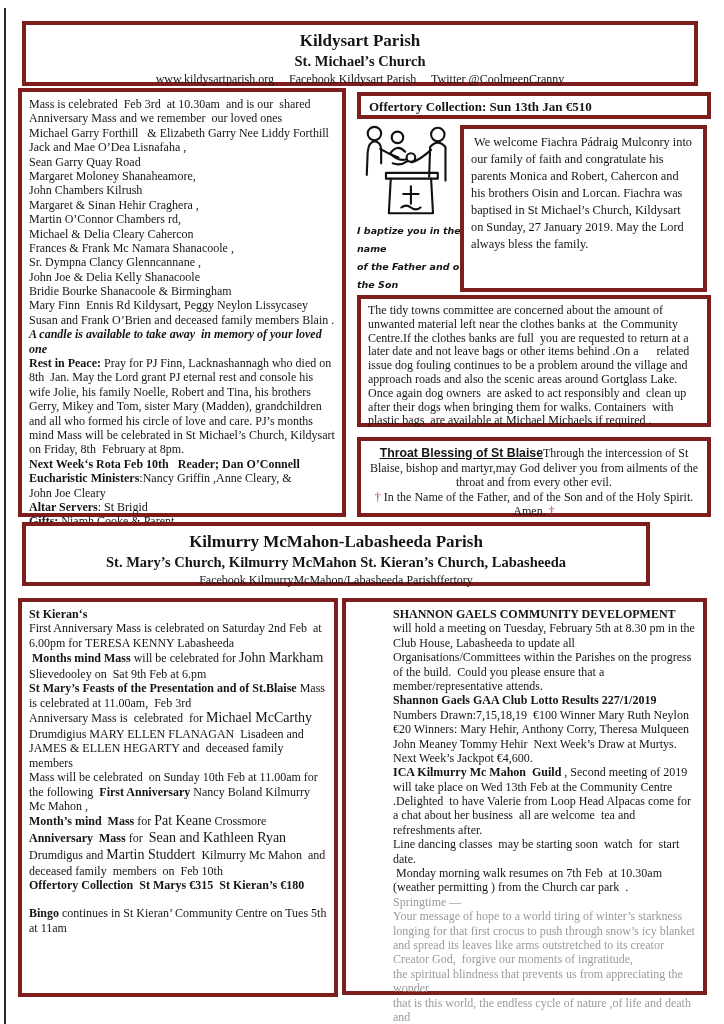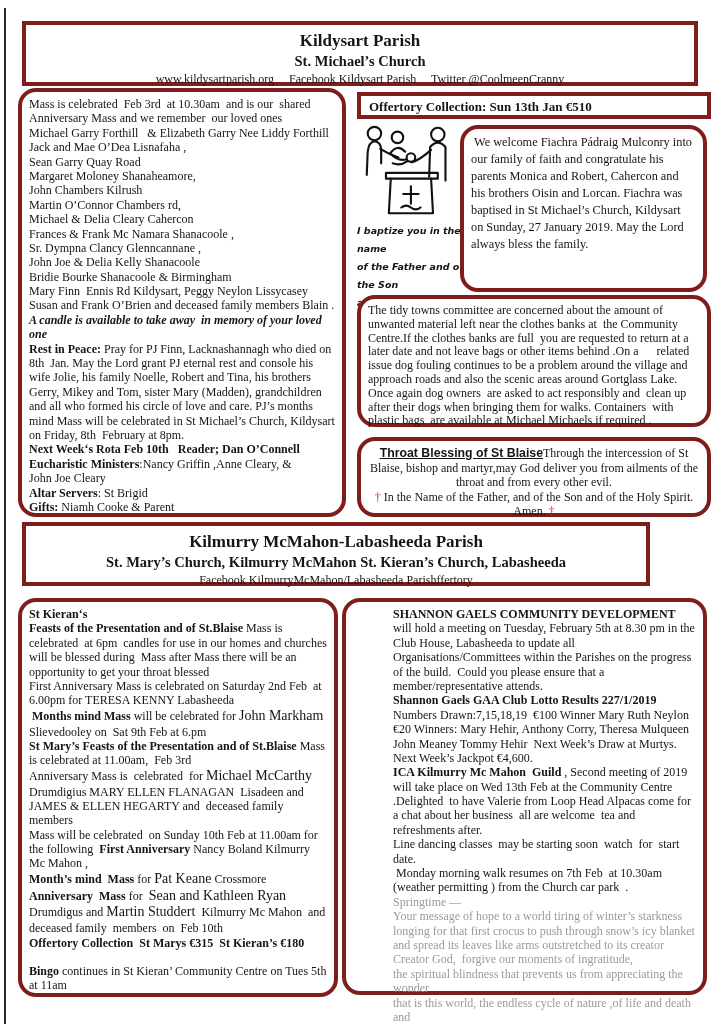--- a/index.html
+++ b/index.html
@@ -7,21 +7,21 @@
   .page {
     position:relative; width:724px; height:1024px; background:#fff;
     font-family:"Liberation Serif", serif; color:#151515; overflow:hidden;
   }
   .edge-line { position:absolute; left:4px; top:8px; width:2px; height:1016px; background:#2a2a2a; }
   .box { position:absolute; border:4px solid #7f1d1d; background:#fff; }
   .hdrbox { text-align:center; padding-top:5px; }
   .hdr-title { font-weight:bold; font-size:17px; line-height:1.3; }
   .hdr-sub   { font-weight:bold; font-size:14.5px; line-height:1.3; }
   .hdr-contact { font-size:12px; line-height:1.35; white-space:pre-wrap; }
-  .txt { padding:5px 7px; font-size:12px; line-height:1.2;border-radius:18px; }
+  .txt { padding:5px 7px; font-size:12px; line-height:1.2; }
   .para { white-space:pre-wrap; }
   .b  { font-weight:bold; }
   .i  { font-style:italic; }
   .u  { text-decoration:underline; }
   .lg { font-size:14px;font-family:Liberation Serif, serif; }
   .rd { color:#c42b2b; }
   .gy { color:#9b9b9b; }
   .sf { font-family:"Liberation Sans", sans-serif; font-size:12.3px; }
   .hw { font-family:"DejaVu Sans", sans-serif; font-style:italic; font-weight:bold; font-size:9.5px; line-height:1.15; }
   .mt { margin-top:14px; }
@@ -44,20 +44,21 @@
     <div class="hdr-contact">www.kildysartparish.org     Facebook Kildysart Parish     Twitter @CoolmeenCranny</div>
   </div>
 
   <div class="box txt" style="left:18px; top:88px; width:328px; height:429px;">
       <div class="para"><span>Mass is celebrated  Feb 3rd  at 10.30am  and is our  shared Anniversary Mass and we remember  our loved ones</span></div>
       <div class="para"><span>Michael Garry Forthill   &amp; Elizabeth Garry Nee Liddy Forthill</span></div>
       <div class="para"><span>Jack and Mae O’Dea Lisnafaha ,</span></div>
       <div class="para"><span>Sean Garry Quay Road</span></div>
       <div class="para"><span>Margaret Moloney Shanaheamore,</span></div>
       <div class="para"><span>John Chambers Kilrush</span></div>
+      <div class="para"><span>Margaret &amp; Sinan Hehir Craghera ,</span></div>
       <div class="para"><span>Martin O’Connor Chambers rd,</span></div>
       <div class="para"><span>Michael &amp; Delia Cleary Cahercon</span></div>
       <div class="para"><span>Frances &amp; Frank Mc Namara Shanacoole ,</span></div>
       <div class="para"><span>Sr. Dympna Clancy Glenncannane ,</span></div>
       <div class="para"><span>John Joe &amp; Delia Kelly Shanacoole</span></div>
       <div class="para"><span>Bridie Bourke Shanacoole &amp; Birmingham</span></div>
       <div class="para"><span>Mary Finn  Ennis Rd Kildysart, Peggy Neylon Lissycasey</span></div>
       <div class="para"><span>Susan and Frank O’Brien and deceased family members Blain .</span></div>
       <div class="para"><span class="b i">A candle is available to take away  in memory of your loved one</span></div>
       <div class="para"><span class="b">Rest in Peace: </span><span>Pray for PJ Finn, Lacknashannagh who died on 8th  Jan. May the Lord grant PJ eternal rest and console his wife Jolie, his family Noelle, Robert and Tina, his brothers Gerry, Mikey and Tom, sister Mary (Madden), grandchildren and all who formed his circle of love and care. PJ’s months mind Mass will be celebrated in St Michael’s Church, Kildysart on Friday, 8th  February at 8pm.</span></div>
@@ -109,21 +110,20 @@
     </div>
 
   <div class="box hdrbox" style="left:22px; top:522px; width:628px; height:64px;">
     <div class="hdr-title">Kilmurry McMahon-Labasheeda Parish</div>
     <div class="hdr-sub">St. Mary’s Church, Kilmurry McMahon     St. Kieran’s Church, Labasheeda</div>
     <div class="hdr-contact">Facebook KilmurryMcMahon/Labasheeda Parishffertory</div>
   </div>
 
   <div class="box txt" style="left:18px; top:598px; width:320px; height:399px;">
       <div class="para"><span class="b">St Kieran‘s</span></div>
-      <div class="para"><span class="b">Feasts of the Presentation and of St.Blaise</span><span> Mass is celebrated  at 6pm  candles for use in our homes and churches will be blessed during  Mass after Mass there will be an opportunity to get your throat blessed</span></div>
       <div class="para"><span>First Anniversary Mass is celebrated on Saturday 2nd Feb  at 6.00pm for TERESA KENNY Labasheeda</span></div>
       <div class="para"><span class="b"> Months mind Mass</span><span> will be celebrated for </span><span class="lg">John Markham</span><span> Slievedooley on  Sat 9th Feb at 6.pm</span></div>
       <div class="para"><span class="b">St Mary’s Feasts of the Presentation and of St.Blaise</span><span> Mass is celebrated at 11.00am,  Feb 3rd</span></div>
       <div class="para"><span>Anniversary Mass is  celebrated  for </span><span class="lg">Michael McCarthy</span><span> Drumdigius MARY ELLEN FLANAGAN  Lisadeen and JAMES &amp; ELLEN HEGARTY and  deceased family members</span></div>
       <div class="para"><span>Mass will be celebrated  on Sunday 10th Feb at 11.00am for the following  </span><span class="b">First Anniversary</span><span> Nancy Boland Kilmurry Mc Mahon ,</span></div>
       <div class="para"><span class="b">Month’s mind  Mass</span><span> for </span><span class="lg">Pat Keane</span><span> Crossmore</span></div>
       <div class="para"><span class="b">Anniversary  Mass</span><span> for  </span><span class="lg">Sean and Kathleen Ryan</span><span> Drumdigus and </span><span class="lg">Martin Studdert</span><span>  Kilmurry Mc Mahon  and deceased family  members  on  Feb 10th</span></div>
       <div class="para"><span class="b">Offertory Collection  St Marys €315  St Kieran’s €180</span></div>
       <div class="para mt"><span class="b">Bingo</span><span> continues in St Kieran’ Community Centre on Tues 5th at 11am</span></div>
     </div>

